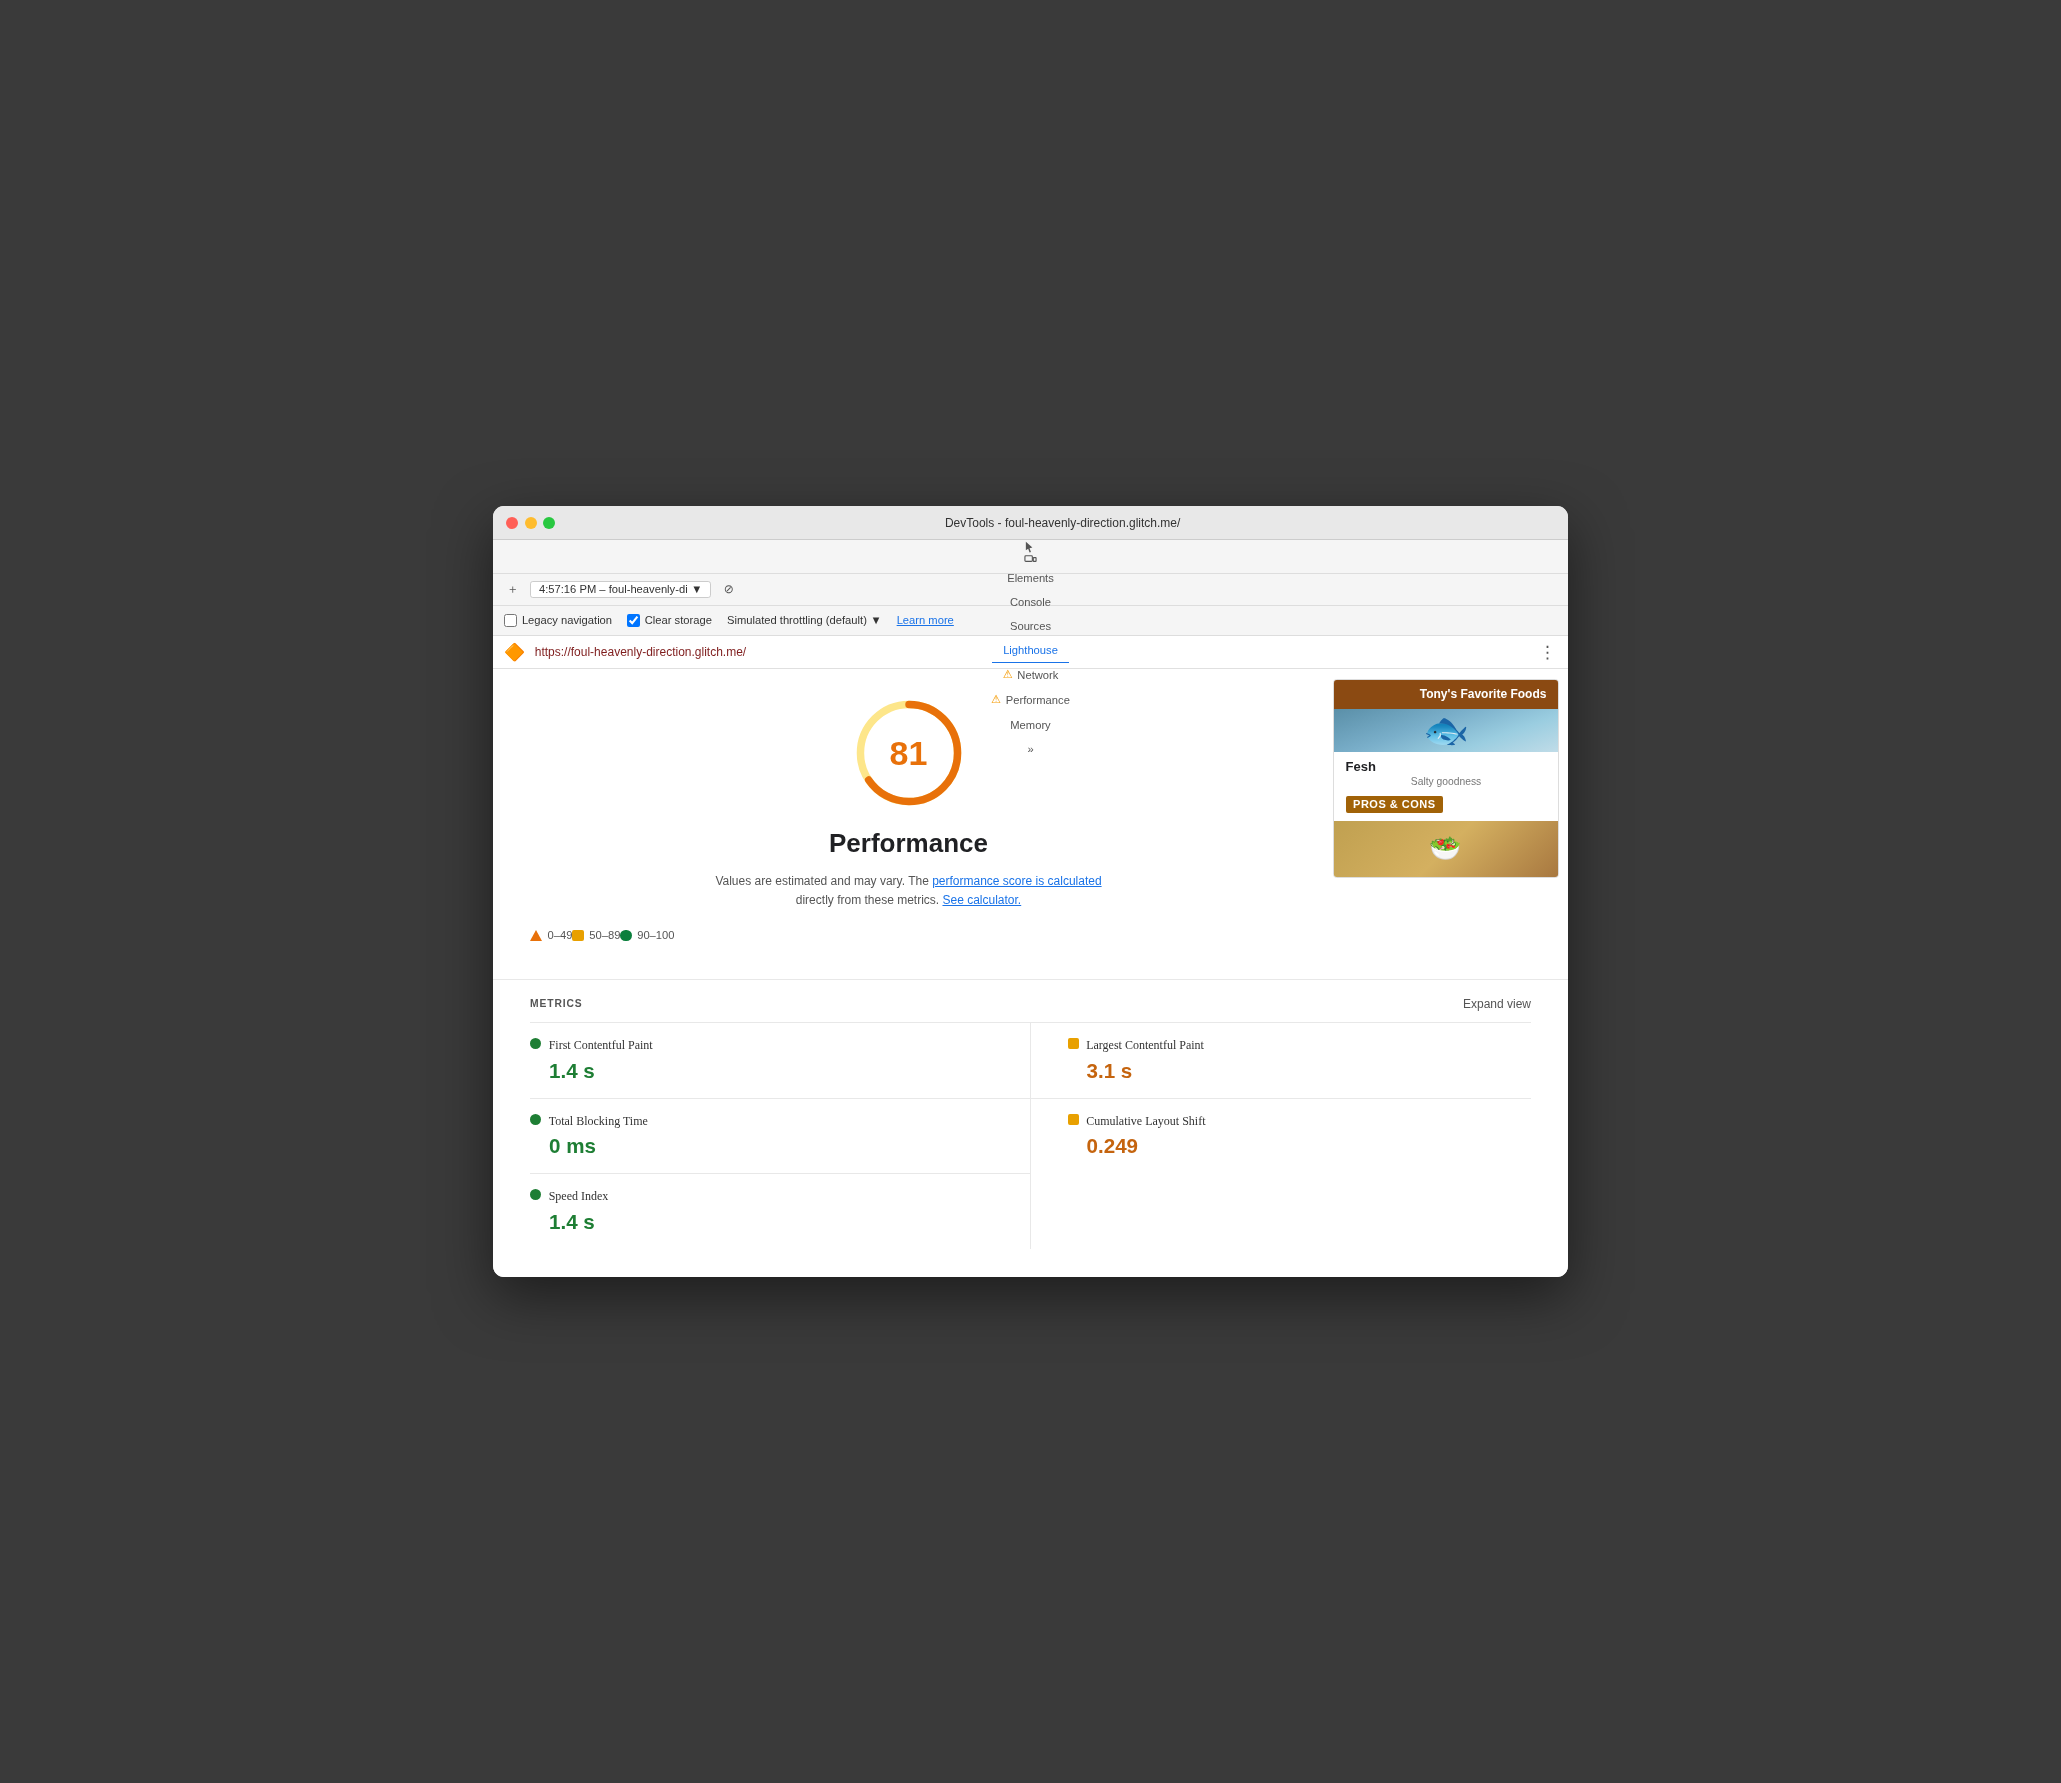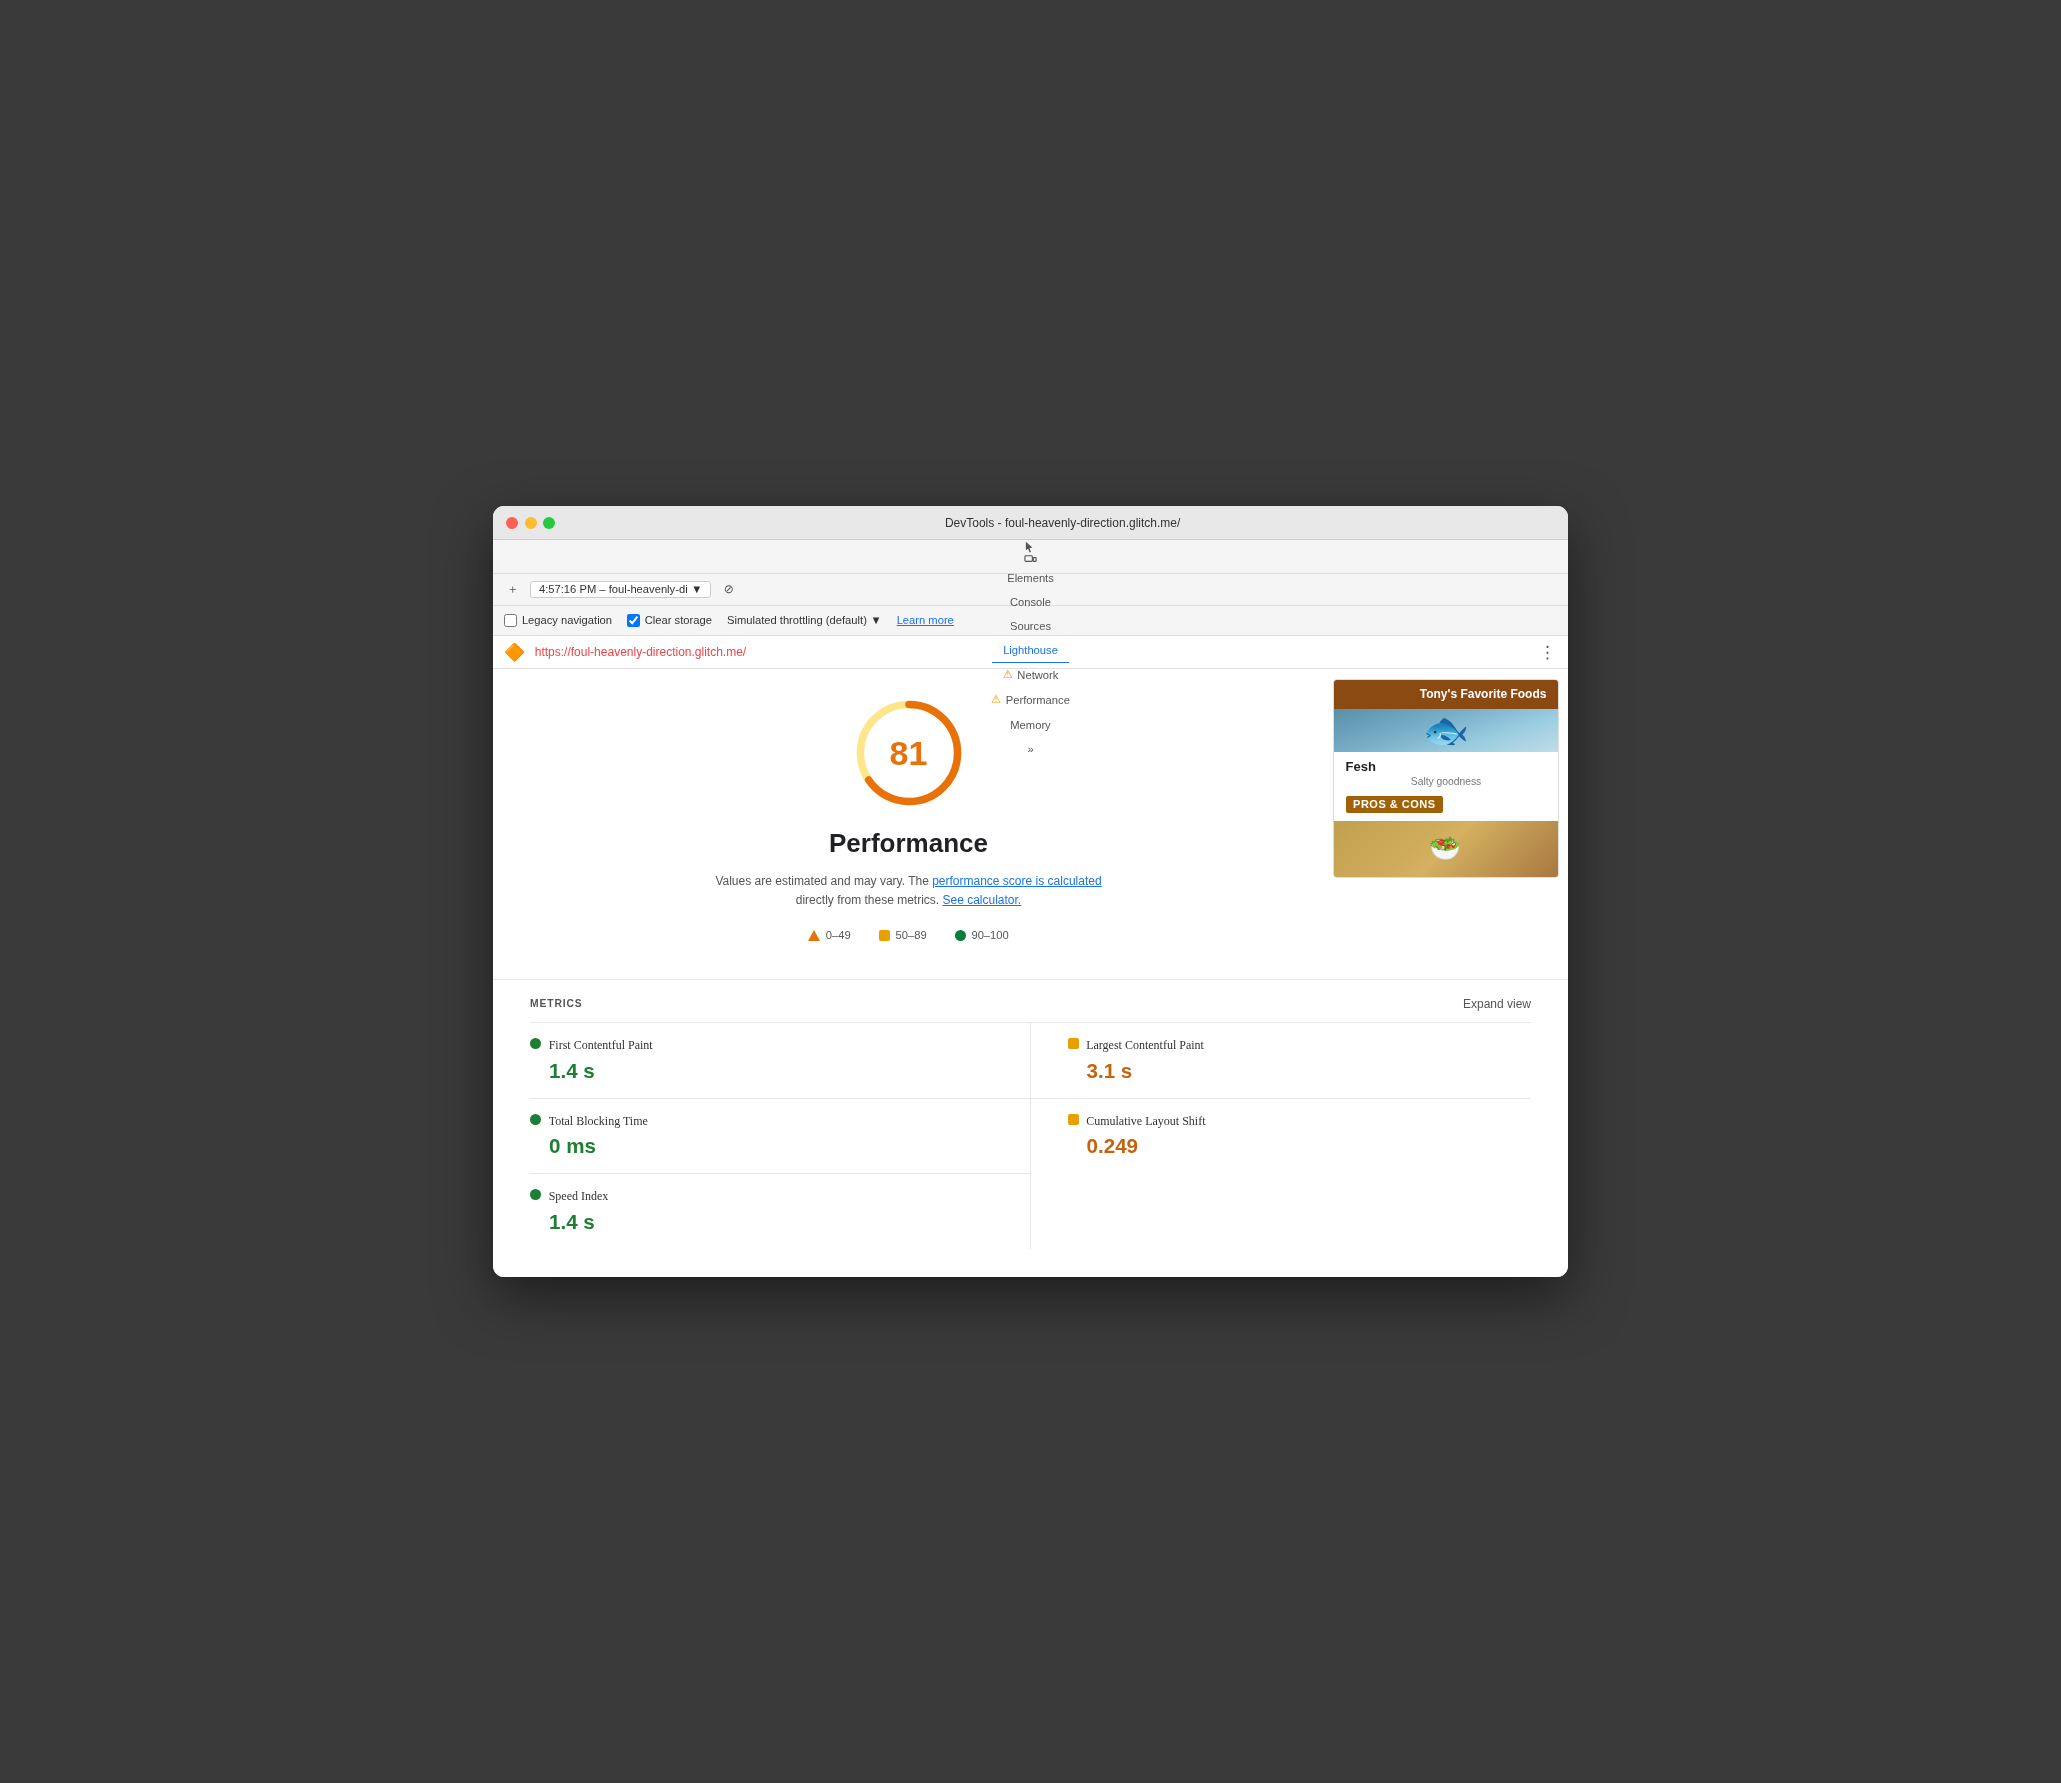--- a/index.html
+++ b/index.html
@@ -170,21 +170,21 @@
       display: flex;
       align-items: center;
       padding: 5.6px 11.2px;
       gap: 9.4px;
     }
     .url-icon {
       font-size: 17px;
     }
     .url-text {
       font-size: 12px;
-      color: #ef4444;
+      color: #7f1d1d;
       flex: 1;
     }
     .url-more {
       color: #555;
       font-size: 17px;
       cursor: pointer;
       letter-spacing: 0.9px;
     }
     .main-content {
       background: #fff;
@@ -232,22 +232,21 @@
       max-width: 412px;
       margin: 0 auto 19px;
     }
     .perf-desc a {
       color: #1a73e8;
       text-decoration: underline;
       cursor: pointer;
     }
     .score-legend {
       display: flex;
-      justify-content: center;
-      gap: 28px;
+      justify-content: flex-start;
       margin-bottom: 9.4px;
     }
     .legend-item {
       display: flex;
       align-items: center;
       gap: 5.6px;
       font-size: 11.2px;
       color: #555;
     }
     .legend-icon-triangle {

